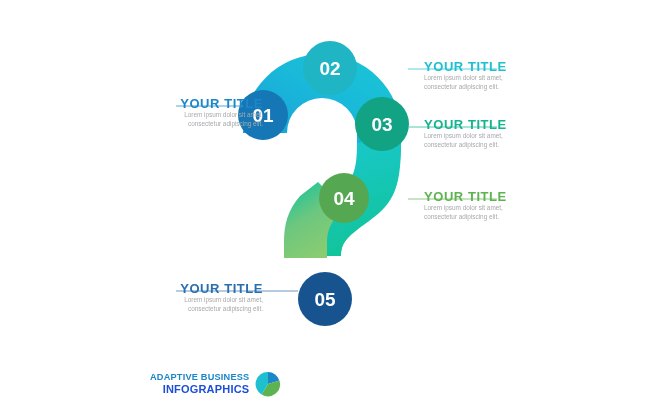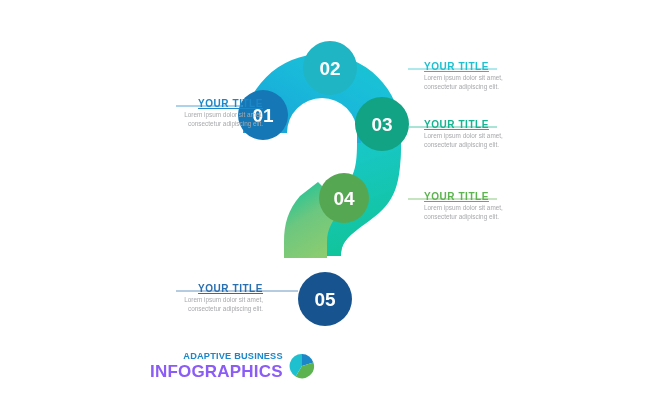--- a/index.html
+++ b/index.html
@@ -27,27 +27,26 @@
     width: 650px;
     height: 417px;
   }
 
   
   .callout {
     position: absolute;
     width: 96px;
   }
   .callout .c-title {
-    font-size: 10px;
+    font-size: 13px;
     font-weight: bold;
     letter-spacing: 0.55px;
     line-height: 11px;
     margin: 0 0 2px 0;
     white-space: nowrap;
-    text-decoration: underline;
   }
   .callout .c-body {
     font-size: 6.4px;
     line-height: 8.6px;
     color: #a8a9ad;
     margin: 0;
   }
   .callout.right { text-align: left; }
   .callout.left  { text-align: right; }
 
@@ -55,43 +54,43 @@
     font-family: "Liberation Sans", sans-serif;
     font-weight: bold;
     font-size: 19px;
     fill: #ffffff;
   }
 
   
   .footer {
     position: absolute;
     left: 150px;
-    top: 352px;
+    top: 371px;
     width: 380px;
     display: flex;
     align-items: center;
   }
   .logo-block {
     text-align: right;
     line-height: 1;
     margin-right: 6px;
   }
   .logo-top {
     font-size: 9.2px;
     font-weight: bold;
     letter-spacing: 0.2px;
     color: #1b87c9;
     margin-bottom: 2px;
     white-space: nowrap;
   }
   .logo-bottom {
-    font-size: 17px;
+    font-size: 11px;
     font-weight: bold;
     letter-spacing: 0.2px;
-    color: #8b5cf6;
+    color: #1d4ed8;
     white-space: nowrap;
   }
   .logo-mark { margin-right: 10px; flex: 0 0 auto; display:block; }
   .footer-text {
     font-size: 7.4px;
     line-height: 11.2px;
     color: #9fa0a4;
     width: 240px;
   }
 </style>

